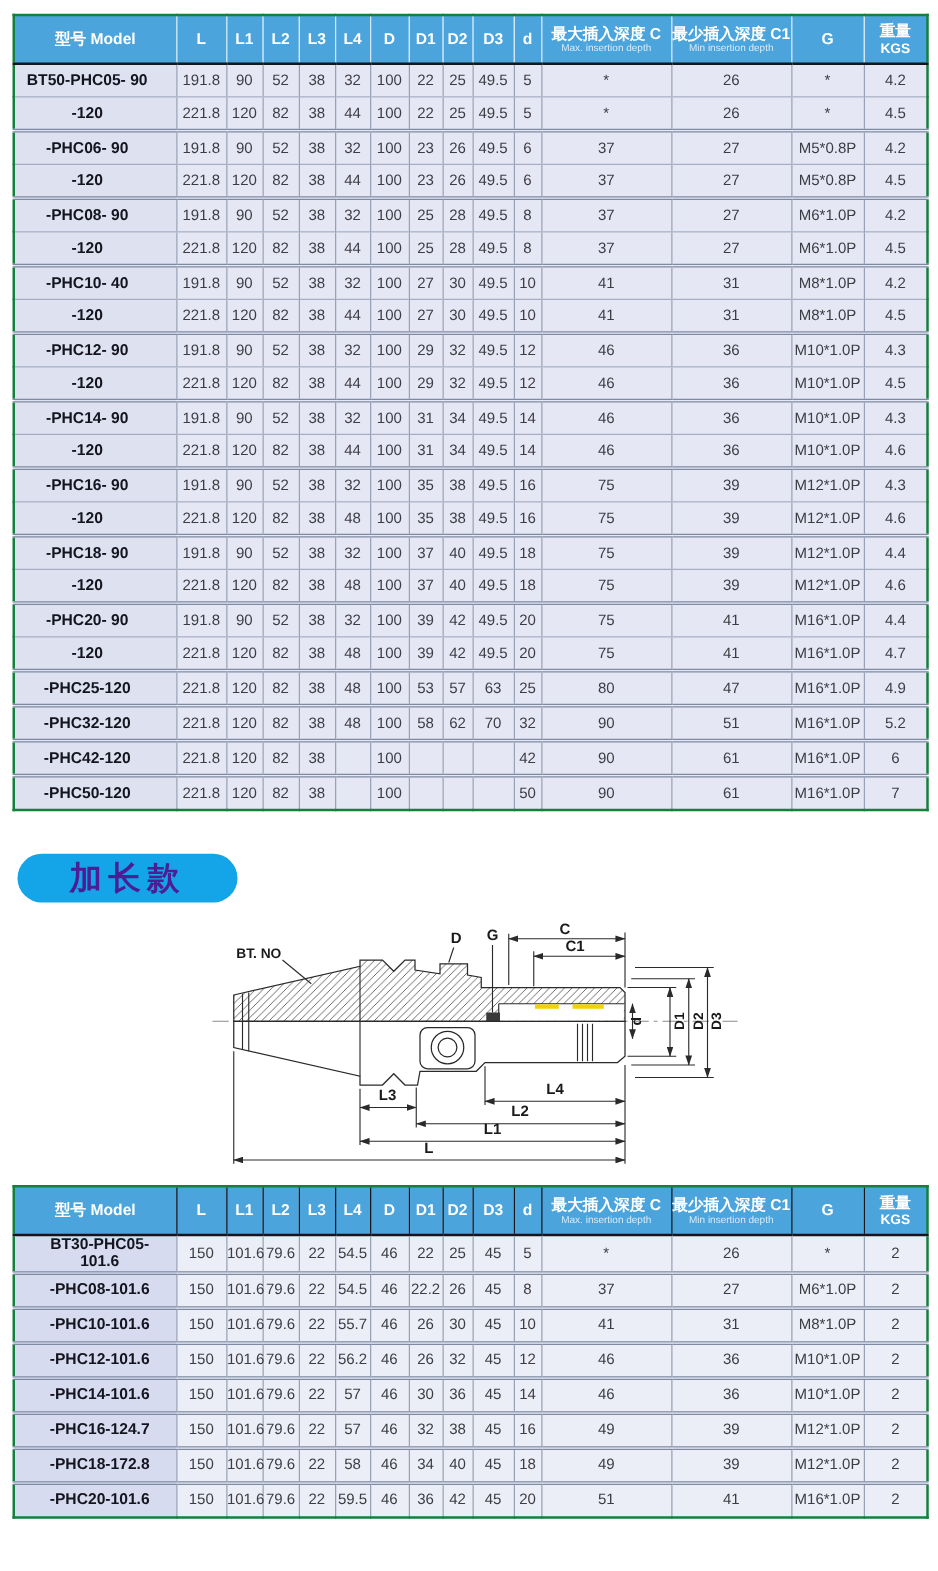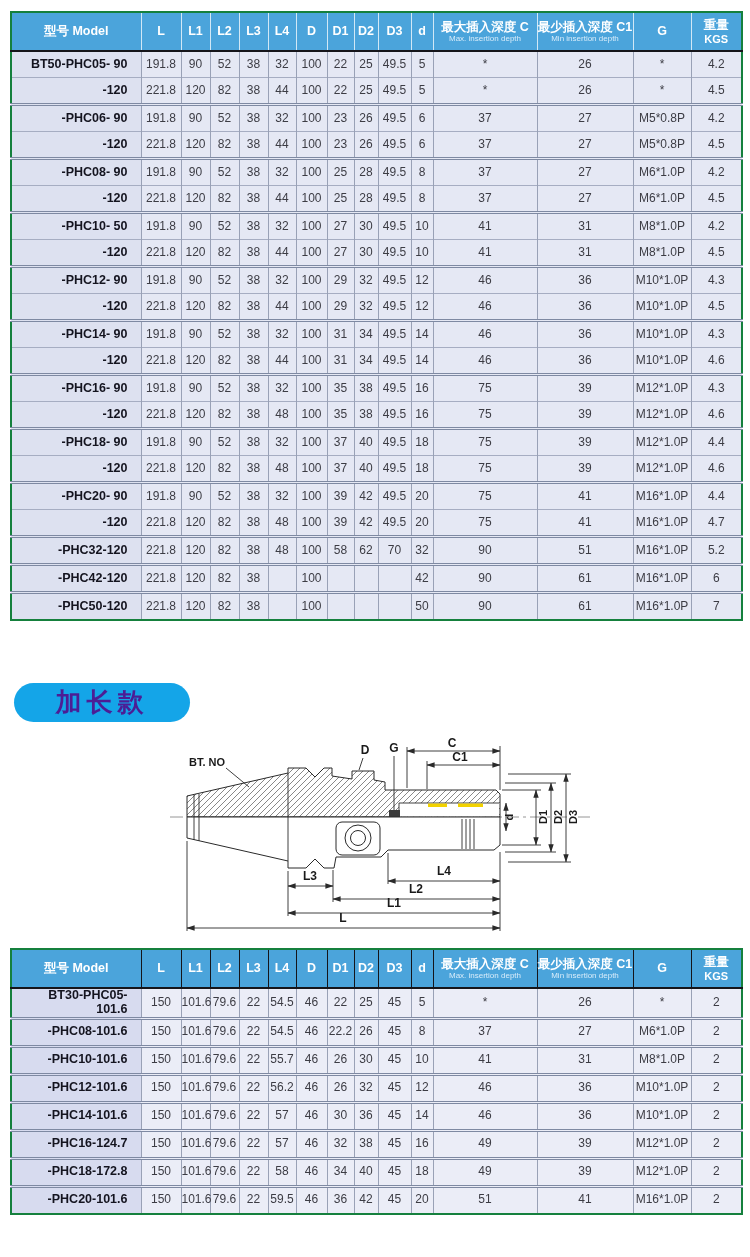--- a/index.html
+++ b/index.html
@@ -15,21 +15,21 @@
   thead th:first-child{border-left:none;}
   .t2 thead th{border-left:1px solid #15151a;}
   .t2 thead th:first-child{border-left:none;}
   .h1{font-size:12.5px;line-height:1.2;}
   .h2{font-size:11px;line-height:1.1;}
   .h2.small{font-size:8px;font-weight:normal;color:#D8ECFA;}
 
   tbody td{text-align:center;font-size:12px;color:#3c3c44;height:25px;padding:0;
         border-left:1px solid #99a1b6;border-top:1px solid #a6adc2;
         background:#E5E8F4;line-height:1.1;}
-  tbody td:first-child{border-left:none;}
+  tbody td:first-child{border-left:none;text-align:center;}
   tbody tr.group-start td{border-top:3px double #7e89a2;}
   td.model{text-align:right;padding-right:13px;font-weight:bold;color:#14141f;
         font-size:12.5px;background:#DDE1F0;}
   .t2 tbody td{background:#EBEDF7;}
   .t2 td.model{background:#D7DBEF;padding-left:20px;}
 
   .badge{position:absolute;left:14px;top:683px;width:176px;height:39px;
         background:#14A5E8;border-radius:21px;color:#4c1d95;font-size:26px;
         font-weight:bold;text-align:center;line-height:39px;letter-spacing:5px;}
 
@@ -209,21 +209,21 @@
           <td>25</td>
           <td>28</td>
           <td>49.5</td>
           <td>8</td>
           <td>37</td>
           <td>27</td>
           <td>M6*1.0P</td>
           <td>4.5</td>
         </tr>
         <tr class="group-start">
-          <td class="model">-PHC10- 50</td>
+          <td class="model">-PHC10- 40</td>
           <td>191.8</td>
           <td>90</td>
           <td>52</td>
           <td>38</td>
           <td>32</td>
           <td>100</td>
           <td>27</td>
           <td>30</td>
           <td>49.5</td>
           <td>10</td>
@@ -411,20 +411,37 @@
           <td>48</td>
           <td>100</td>
           <td>39</td>
           <td>42</td>
           <td>49.5</td>
           <td>20</td>
           <td>75</td>
           <td>41</td>
           <td>M16*1.0P</td>
           <td>4.7</td>
+        </tr>
+        <tr class="group-start">
+          <td class="model">-PHC25-120</td>
+          <td>221.8</td>
+          <td>120</td>
+          <td>82</td>
+          <td>38</td>
+          <td>48</td>
+          <td>100</td>
+          <td>53</td>
+          <td>57</td>
+          <td>63</td>
+          <td>25</td>
+          <td>80</td>
+          <td>47</td>
+          <td>M16*1.0P</td>
+          <td>4.9</td>
         </tr>
         <tr class="group-start">
           <td class="model">-PHC32-120</td>
           <td>221.8</td>
           <td>120</td>
           <td>82</td>
           <td>38</td>
           <td>48</td>
           <td>100</td>
           <td>58</td>

